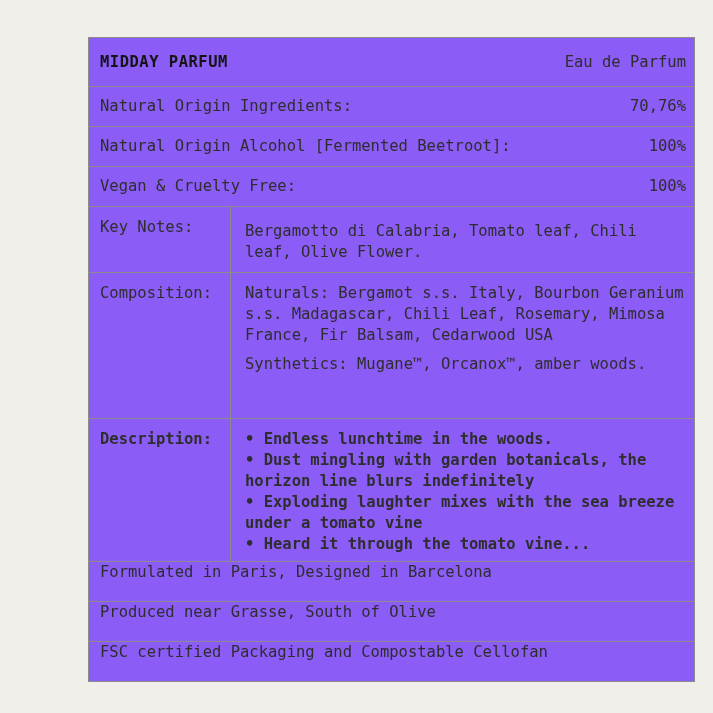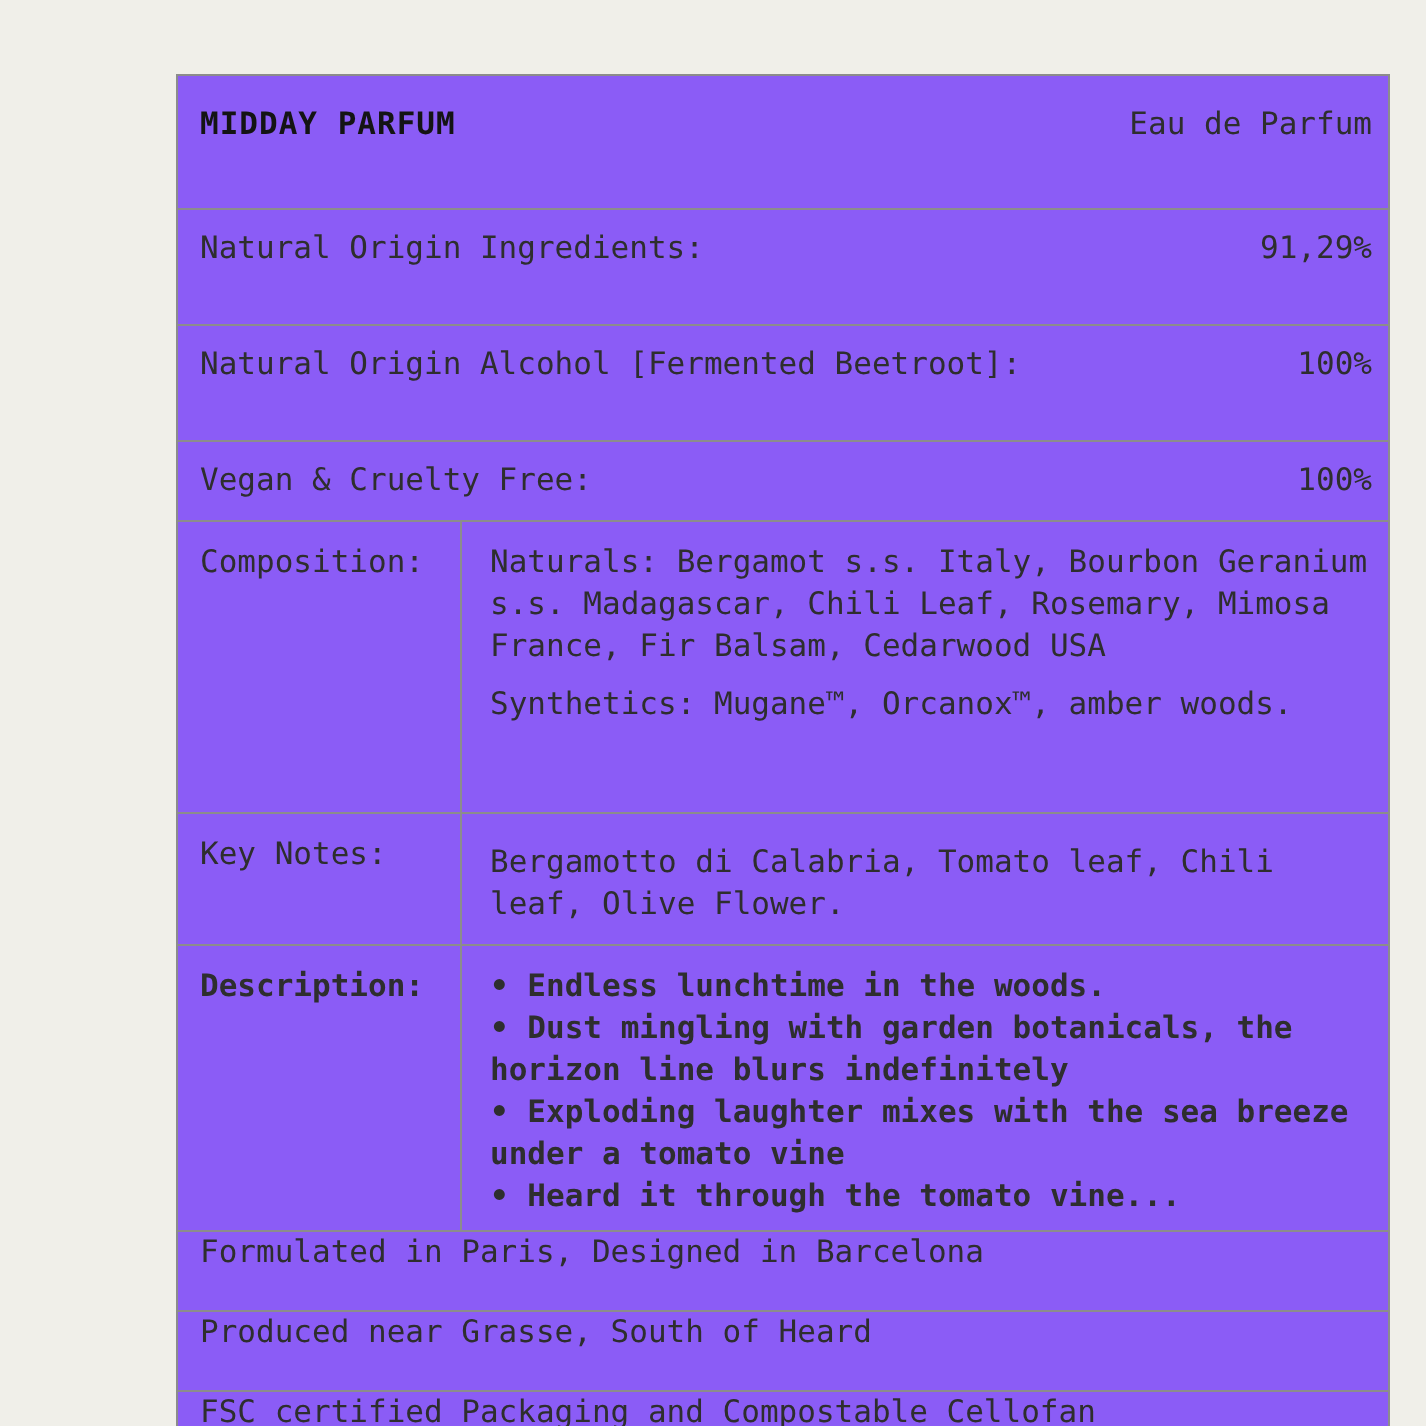--- a/index.html
+++ b/index.html
@@ -51,21 +51,20 @@
   .product-type { color: #2e2e2e; }
 
   
   .stat-row {
     height: 39px;
     display: flex;
     align-items: center;
     justify-content: space-between;
     padding: 0 8px 0 11px;
     white-space: nowrap;
-    margin-top: 18px;
   }
 
   
   .detail-row { display: flex; align-items: stretch; }
   .detail-row.composition { height: 145px; }
   .detail-row.key-notes   { height: 65px; }
   .detail-row.description { height: 142px; font-weight: bold; }
   .cell-label {
     flex: 0 0 142px;
     box-sizing: border-box;
@@ -97,66 +96,66 @@
 <div class="page">
   <div class="spec-table">
 
     <div class="row header-row">
       <span class="product-name">MIDDAY PARFUM</span>
       <span class="product-type">Eau de Parfum</span>
     </div>
 
     <div class="row stat-row">
       <span>Natural Origin Ingredients:</span>
-      <span>91,29%</span>
+      <span>70,76%</span>
     </div>
     <div class="row stat-row">
       <span>Natural Origin Alcohol [Fermented Beetroot]:</span>
       <span>100%</span>
     </div>
     <div class="row stat-row">
       <span>Vegan &amp; Cruelty Free:</span>
       <span>100%</span>
     </div>
 
+    <div class="row detail-row key-notes">
+      <div class="cell-label">
+        <span>Key Notes:</span>
+      </div>
+      <div class="cell-value">
+        <p class="offset-top">Bergamotto di Calabria, Tomato leaf, Chili leaf, Olive Flower.</p>
+      </div>
+    </div>
+
     <div class="row detail-row composition">
       <div class="cell-label">
         <span>Composition:</span>
       </div>
       <div class="cell-value">
         <p class="para-gap">Naturals: Bergamot s.s. Italy, Bourbon Geranium s.s. Madagascar, Chili Leaf, Rosemary, Mimosa France, Fir Balsam, Cedarwood USA</p>
         <p>Synthetics: Mugane™, Orcanox™, amber woods.</p>
-      </div>
-    </div>
-
-    <div class="row detail-row key-notes">
-      <div class="cell-label">
-        <span>Key Notes:</span>
-      </div>
-      <div class="cell-value">
-        <p class="offset-top">Bergamotto di Calabria, Tomato leaf, Chili leaf, Olive Flower.</p>
       </div>
     </div>
 
     <div class="row detail-row description">
       <div class="cell-label">
         <span>Description:</span>
       </div>
       <div class="cell-value">
         <p>• Endless lunchtime in the woods.</p>
         <p>• Dust mingling with garden botanicals, the horizon line blurs indefinitely</p>
         <p>• Exploding laughter mixes with the sea breeze under a tomato vine</p>
         <p>• Heard it through the tomato vine...</p>
       </div>
     </div>
 
     <div class="row footer-row">
       <span>Formulated in Paris, Designed in Barcelona</span>
     </div>
     <div class="row footer-row">
-      <span>Produced near Grasse, South of Heard</span>
+      <span>Produced near Grasse, South of Olive</span>
     </div>
     <div class="row footer-row">
       <span>FSC certified Packaging and Compostable Cellofan</span>
     </div>
 
   </div>
 </div>
 
 </body></html>

